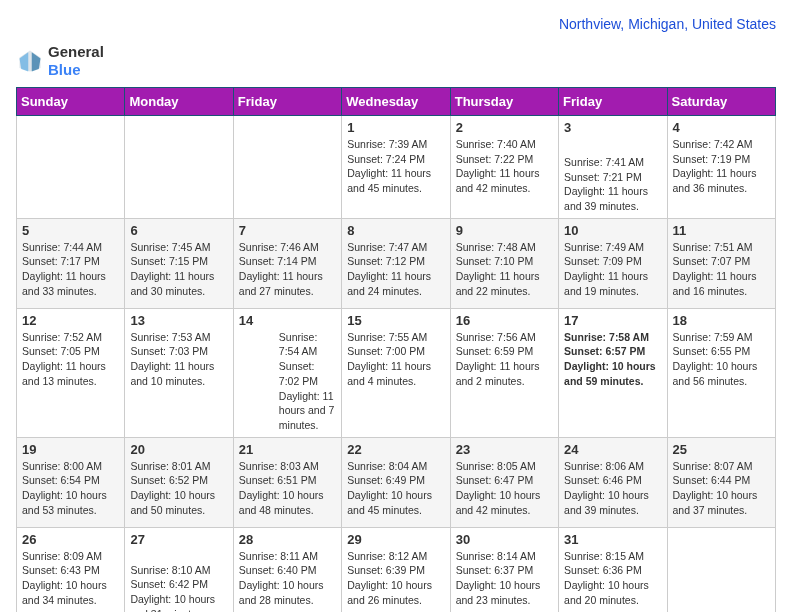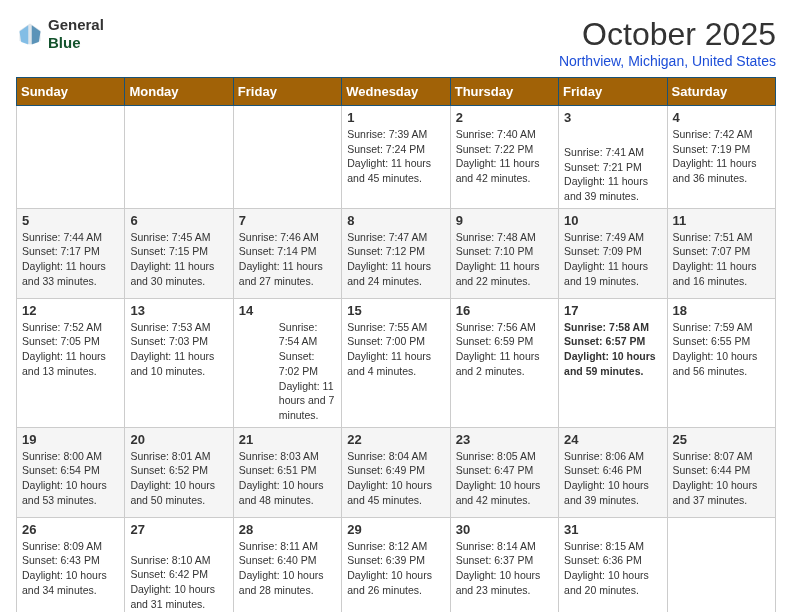--- a/index.html
+++ b/index.html
@@ -13,28 +13,29 @@
     .header-area {
       display: flex;
       justify-content: space-between;
       align-items: flex-start;
       margin-bottom: 8px;
     }
     .logo {
       display: flex;
       align-items: center;
       gap: 4px;
+      margin-top: 27px;
     }
     .logo-text {
       font-size: 15px;
       font-weight: bold;
       line-height: 1.2;
     }
     .logo-text .general { color: #333; }
-    .logo-text .blue { color: #14532d; }
+    .logo-text .blue { color: #3b82f6; }
     .logo-icon {
       width: 28px;
       height: 28px;
     }
     .title-area {
       text-align: right;
     }
     .month-title {
       font-size: 32px;
       color: #333;
@@ -43,21 +44,21 @@
     .location {
       font-size: 14px;
       color: #1d4ed8;
     }
     .calendar {
       width: 100%;
       border-collapse: collapse;
       border: 1px solid #ccc;
     }
     .calendar th {
-      background: #a16207;
+      background: #a21caf;
       color: #fff;
       font-size: 13px;
       font-weight: bold;
       padding: 6px 4px;
       text-align: left;
       border: 1px solid #1a5276;
     }
     .calendar td {
       vertical-align: top;
       border: 1px solid #ccc;
@@ -93,21 +94,20 @@
       <polygon points="16,4 28,12 28,24 16,28 4,24 4,12" fill="#1a5276" opacity="0.15"></polygon>
       <polygon points="18,6 28,13 26,25 18,28" fill="#2471a3" opacity="0.7"></polygon>
       <polygon points="14,6 4,13 6,25 14,28" fill="#5dade2" opacity="0.7"></polygon>
     </svg>
     <div class="logo-text">
       <div class="general">General</div>
       <div class="blue">Blue</div>
     </div>
   </div>
   <div class="title-area">
-    <div class="month-title">October 2025</div>
     <div class="location">Northview, Michigan, United States</div>
   </div>
 </div>
 
 <table class="calendar">
   <thead>
     <tr>
     <th>Sunday</th>
         <th>Monday</th>
         <th>Friday</th>

